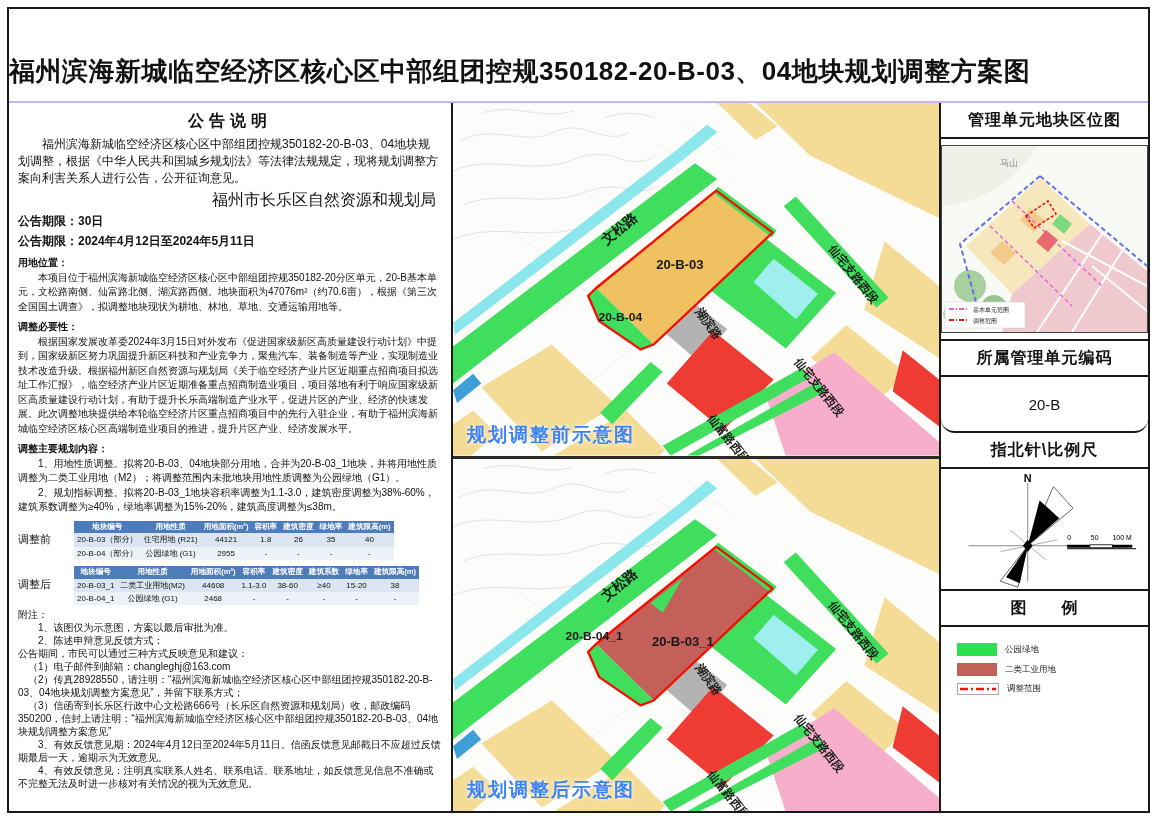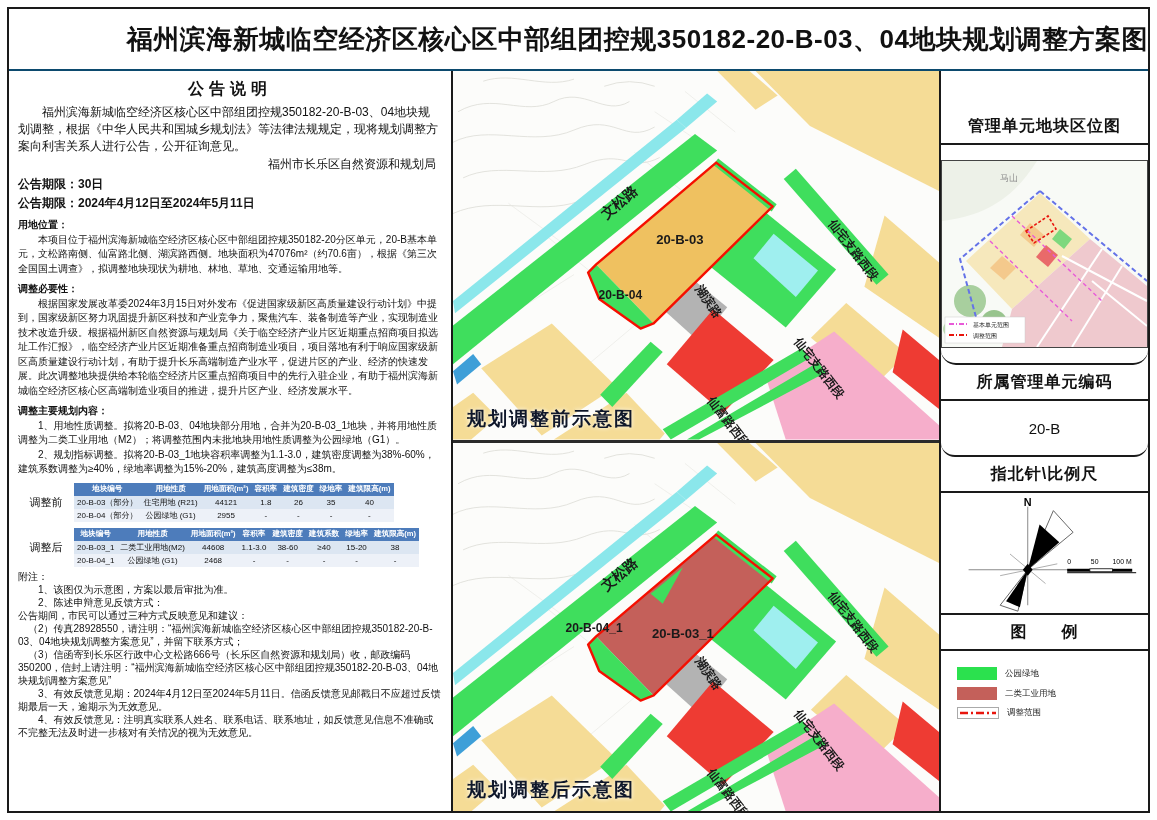--- a/index.html
+++ b/index.html
@@ -1,53 +1,53 @@
 <!DOCTYPE html>
 <html><head>
 <meta charset="utf-8">
 <style>
   html,body{margin:0;padding:0;}
   body{width:1157px;height:820px;background:#fff;position:relative;
        font-family:"Liberation Sans","DejaVu Sans",sans-serif;color:#111;}
   .frame{position:absolute;inset:7px;border:2px solid #1a1a1a;display:flex;flex-direction:column;background:#fff;}
-  .title-bar{height:60px;border-bottom:2px solid #0c4a6e;display:flex;align-items:center;justify-content:flex-end;}
+  .title-bar{height:60px;border-bottom:2px solid #c4b5fd;display:flex;align-items:center;justify-content:flex-start;margin-top:32px;}
   .title-bar .t{font-size:26px;font-weight:bold;letter-spacing:.5px;white-space:nowrap;}
   .body-row{flex:1;display:flex;min-height:0;}
 
   
   .left-col{width:424px;border-right:2px solid #1a1a1a;padding:5px 9px 17px 9px;overflow:hidden;
             font-size:10px;line-height:1.45;}
   .gg-title{text-align:center;font-size:16px;font-weight:bold;letter-spacing:5px;margin:1px 0 4px;}
   .intro{font-size:12px;line-height:1.42;text-indent:2em;margin:0;}
-  .agency{font-size:12px;text-align:right;margin:1px 6px 1px 0;}
+  .agency{font-size:16px;text-align:right;margin:1px 6px 1px 0;}
   .period{font-size:12px;font-weight:bold;margin:2px 0;}
   .sec-head{font-weight:bold;margin:6px 0 0;}
   .sec-text{text-indent:2em;margin:0;}
   .table-block{display:flex;align-items:center;margin:6px 0 0 0;}
-  .tb-label{width:56px;text-align:center;font-size:11px;flex:none;}
+  .tb-label{width:56px;font-size:11px;flex:none;}
   table.ptable{border-collapse:collapse;text-align:center;font-size:8px;line-height:1.15;}
   table.ptable th{background:#4D7CBB;color:#fff;font-weight:bold;padding:2px 3px;font-size:7.6px;}
   table.ptable td{padding:2px 3px;}
   tr.r1{background:#DCE6F2;} tr.r2{background:#EDF1F8;}
   .notes{font-size:10px;line-height:1.3;margin-top:3px;}
   .notes p{margin:0;}
   .ind1{text-indent:1em;} .ind2{text-indent:2em;}
 
   
   .mid-col{width:486px;border-right:2px solid #1a1a1a;display:flex;flex-direction:column;min-width:0;}
   .map-panel{position:relative;flex:1;overflow:hidden;}
   .map-panel.first{border-bottom:3px solid #2a2a2a;}
   .map-panel svg.mapsvg{position:absolute;inset:0;width:100%;height:100%;}
-  .map-caption{position:absolute;left:14px;bottom:8px;font-size:19px;font-weight:bold;color:#0f172a;
+  .map-caption{position:absolute;left:14px;bottom:8px;font-size:19px;font-weight:bold;color:#3b82f6;
                letter-spacing:2px;text-shadow:0 0 4px #fff;text-align:center;}
 
   
-  .right-col{flex:1;display:flex;flex-direction:column;min-width:0;margin-top:38px;}
+  .right-col{flex:1;display:flex;flex-direction:column;min-width:0;}
   .rc-heading{text-align:center;font-weight:bold;font-size:16px;padding:7px 0 6px;border-bottom:2px solid #1a1a1a;letter-spacing:1px;}
-  .minimap-box{height:194px;border-bottom:2px solid #1a1a1a;display:flex;align-items:center;justify-content:center;padding:12px 0;border-radius:15px;}
+  .minimap-box{height:194px;border-bottom:2px solid #1a1a1a;display:flex;align-items:center;justify-content:center;padding:3px 0;}
   .minimap-box svg{border:1px solid #444;}
   .unit-code-box{height:54px;border-bottom:2px solid #1a1a1a;display:flex;align-items:center;justify-content:center;font-size:15px;border-radius:14px;}
   .compass-box{height:120px;border-bottom:2px solid #1a1a1a;display:flex;align-items:center;justify-content:center;}
   .legend-box{flex:1;padding:16px 0 0 16px;border-radius:22px;}
   .legend-row{display:flex;align-items:center;gap:8px;margin-bottom:7px;}
   .legend-row .lab{font-size:8.5px;color:#222;}
   .swatch{width:40px;height:13px;flex:none;}
   .dashline-box{width:40px;height:10px;flex:none;border:1px solid #aaa;display:flex;align-items:center;justify-content:center;background:#fff;}
 </style>
 </head>
@@ -201,20 +201,21 @@
           </tr>
         </tbody>
           </table>
       </div>
 
       <div class="notes">
         <p>附注：</p>
         <p class="ind2">1、该图仅为示意图，方案以最后审批为准。</p>
         <p class="ind2">2、陈述申辩意见反馈方式：</p>
         <p>公告期间，市民可以通过三种方式反映意见和建议：</p>
+        <p class="ind1">（1）电子邮件到邮箱：changleghj@163.com</p>
         <p class="ind1">（2）传真28928550，请注明：“福州滨海新城临空经济区核心区中部组团控规350182-20-B-03、04地块规划调整方案意见”，并留下联系方式；</p>
         <p class="ind1">（3）信函寄到长乐区行政中心文松路666号（长乐区自然资源和规划局）收，邮政编码350200，信封上请注明：“福州滨海新城临空经济区核心区中部组团控规350182-20-B-03、04地块规划调整方案意见”</p>
         <p class="ind2">3、有效反馈意见期：2024年4月12日至2024年5月11日。信函反馈意见邮戳日不应超过反馈期最后一天，逾期示为无效意见。</p>
         <p class="ind2">4、有效反馈意见：注明真实联系人姓名、联系电话、联系地址，如反馈意见信息不准确或不完整无法及时进一步核对有关情况的视为无效意见。</p>
       </div>
     </div>
 
     <div class="mid-col">
 
       <div class="map-panel first">

